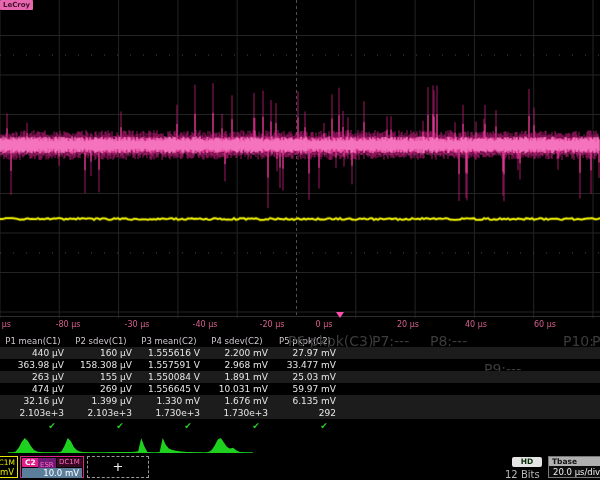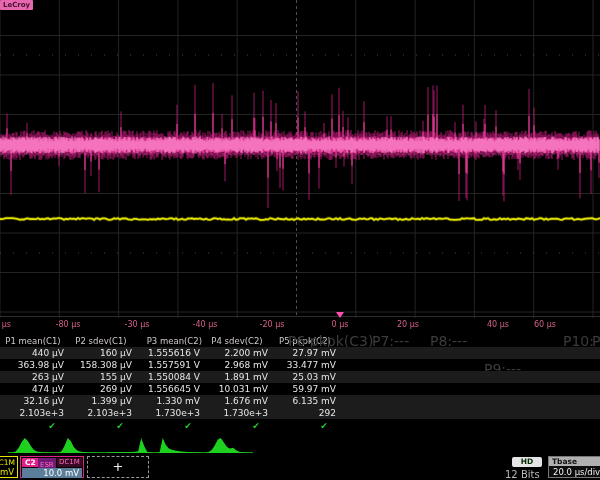--- a/index.html
+++ b/index.html
@@ -84,32 +84,32 @@
     </svg>
 
   <div id="top-badge">LeCroy</div>
 
   <div id="time-axis">
       <span class="tlabel" style="left: -4px;">-100 µs</span>
       <span class="tlabel" style="left: 68px;">-80 µs</span>
       <span class="tlabel" style="left: 137px;">-30 µs</span>
       <span class="tlabel" style="left: 205px;">-40 µs</span>
       <span class="tlabel" style="left: 272px;">-20 µs</span>
-      <span class="tlabel" style="left: 340px;">0 µs</span>
+      <span class="tlabel" style="left: 324px;">0 µs</span>
       <span class="tlabel" style="left: 408px;">20 µs</span>
-      <span class="tlabel" style="left: 498px;">40 µs</span>
+      <span class="tlabel" style="left: 476px;">40 µs</span>
       <span class="tlabel" style="left: 545px;">60 µs</span>
       <div id="trig-marker" style="left: 340px;"></div>
     </div>
 
   <div id="measure-area">
       <div class="prow" style="top: 0px;">
         <span class="phead" style="left: 0px; top: 0px;">P1 mean(C1)</span>
         <span class="phead" style="left: 68px; top: 0px;">P2 sdev(C1)</span>
-        <span class="phead" style="left: 136px; top: 0px; text-align: right;">P3 mean(C2)</span>
+        <span class="phead" style="left: 136px; top: 0px;">P3 mean(C2)</span>
         <span class="phead" style="left: 204px; top: 0px;">P4 sdev(C2)</span>
         <span class="phead" style="left: 272px; top: 0px;">P5 pkpk(C2)</span>
         <span class="pdim" style="left: 288px; top: 0px;">P6 pkpk(C3)</span>
         <span class="pdim" style="left: 372px; top: 0px;">P7:---</span>
         <span class="pdim" style="left: 430px; top: 0px;">P8:---</span>
         <span class="pdim" style="left: 484px; top: 0px; margin-top: 28px;">P9:---</span>
         <span class="pdim" style="left: 538px; top: 0px; margin-left: 25px;">P10:---</span>
         <span class="pdim" style="left: 592px; top: 0px;">P1</span>
       </div>
       <div class="prow stripe" style="top: 11px;">

